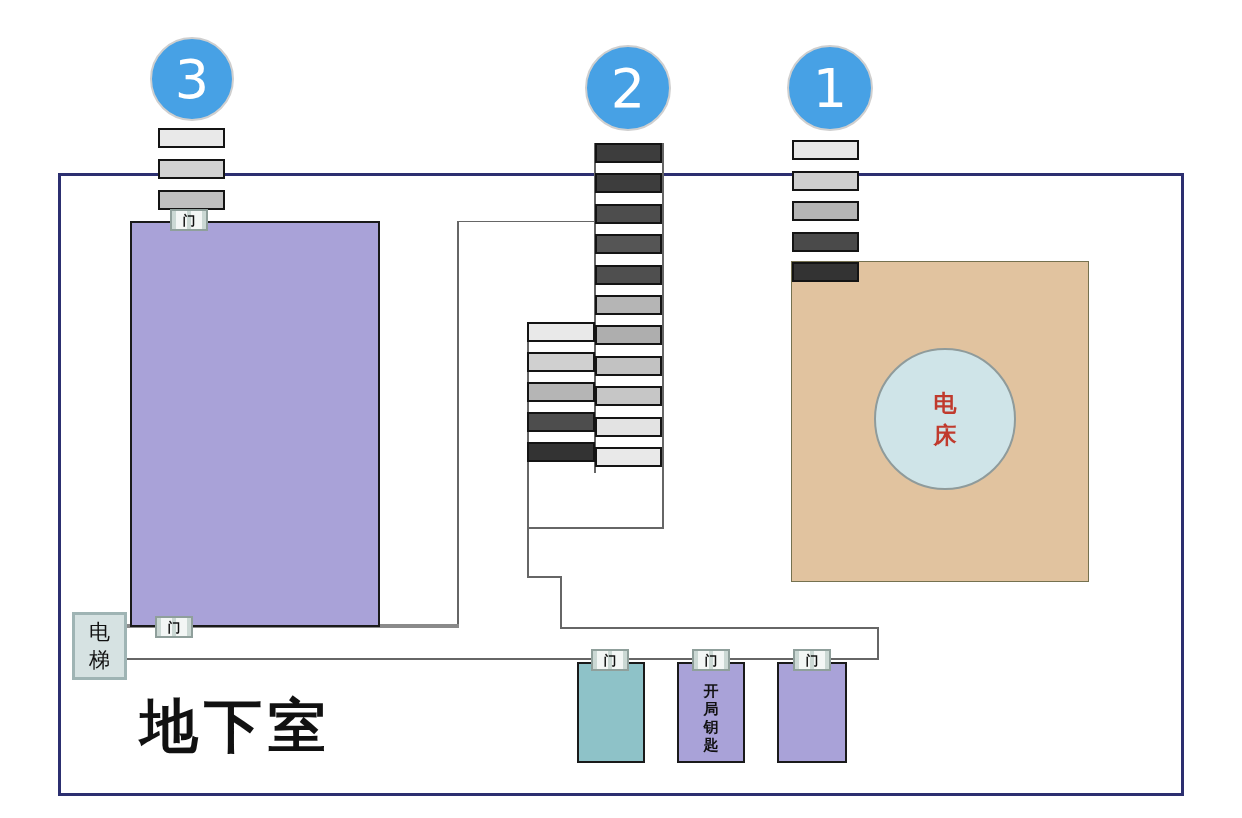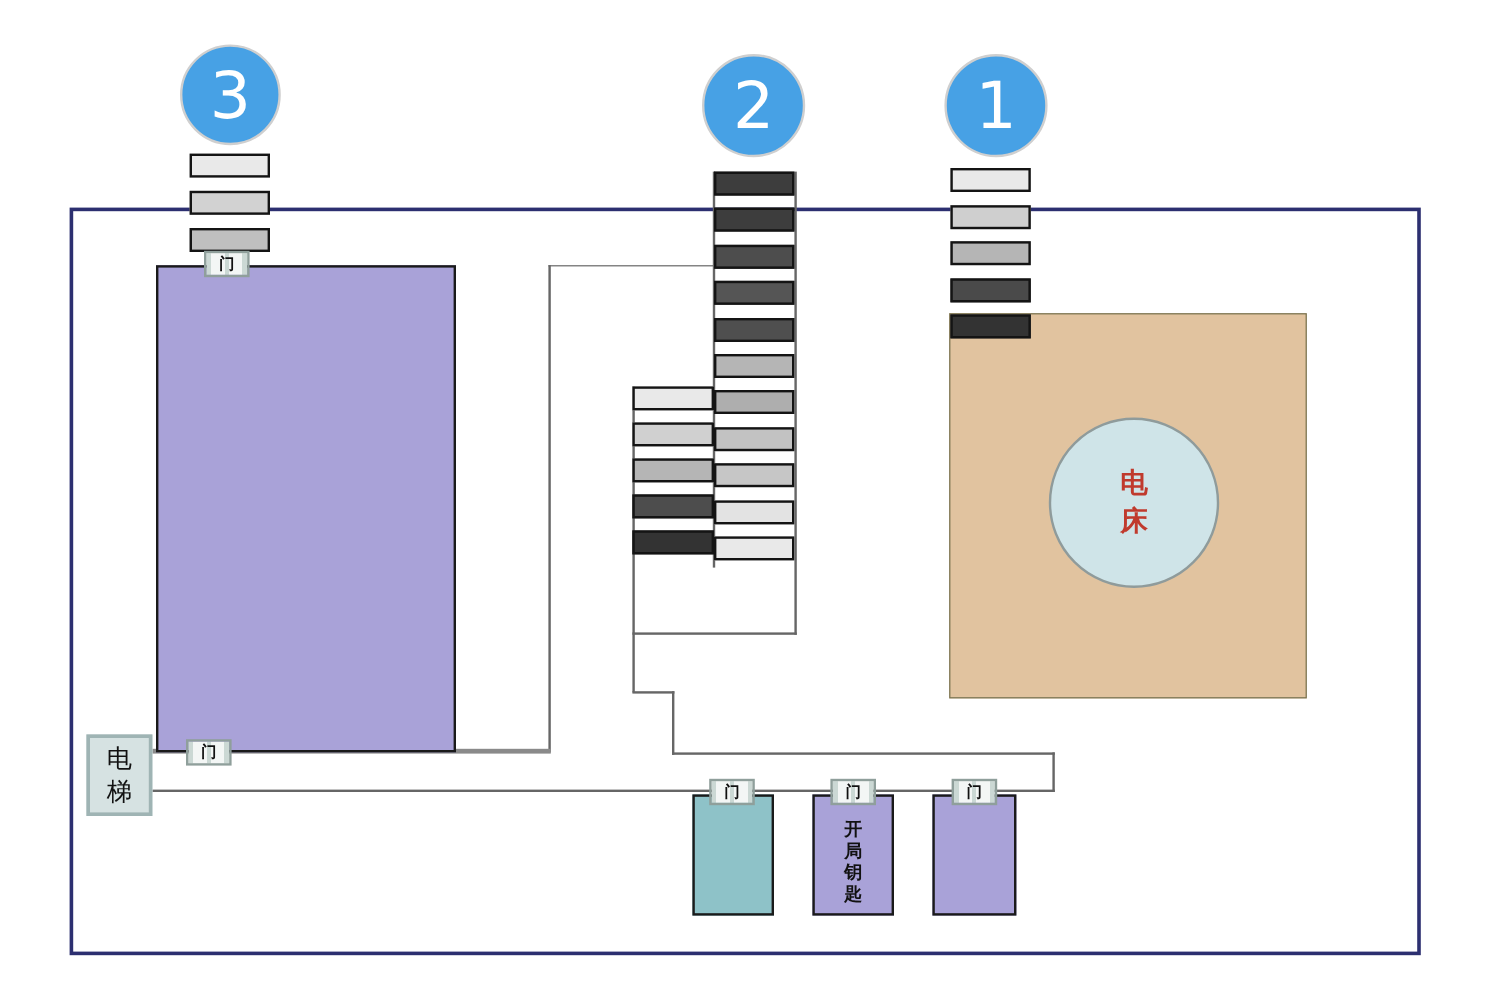--- a/index.html
+++ b/index.html
@@ -125,14 +125,15 @@
   <div class="abs badge" style="left:150px;top:37px;width:84px;height:84px;">
     <span style="white-space: pre-line;">3</span>
   </div>
   <div class="abs badge" style="left:585px;top:45px;width:86px;height:86px;">
     <span style="white-space: pre-line;">2</span>
   </div>
   <div class="abs badge" style="left:787px;top:45px;width:86px;height:86px;">
     <span style="white-space: pre-line;">1</span>
   </div>
 
+  <div class="abs title" style="left: 140px; top: 688px; white-space: pre-line;">地下室</div>
 
 </div>
 
 </body></html>

